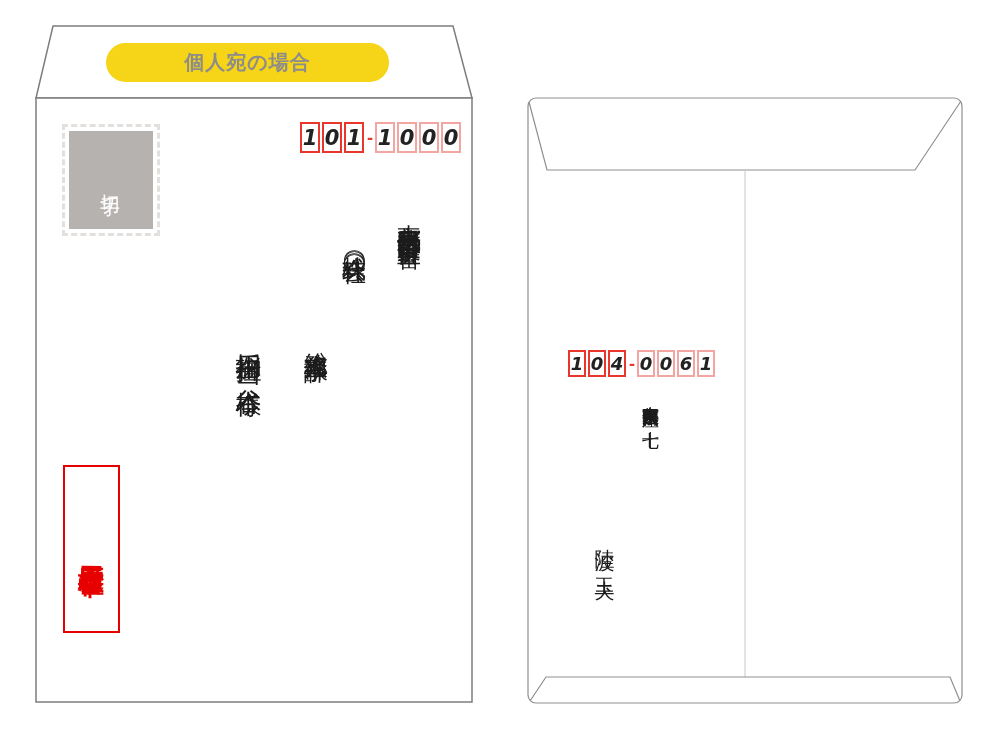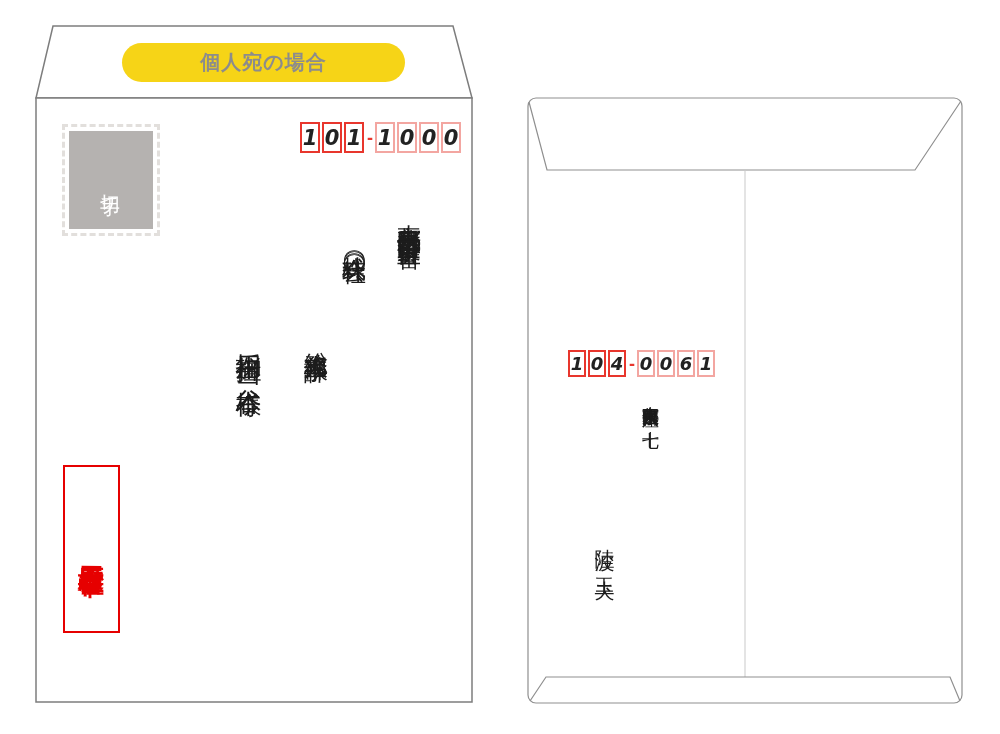--- a/index.html
+++ b/index.html
@@ -3,21 +3,21 @@
 <meta charset="utf-8">
 <style>
   html,body{margin:0;padding:0;background:#ffffff;}
   .canvas{position:relative;width:1000px;height:734px;background:#ffffff;overflow:hidden;
           font-family:"Liberation Sans",sans-serif;}
   .envelope{position:absolute;}
   .envelope svg{position:absolute;left:0;top:0;}
   .abs{position:absolute;}
 
   
-  .badge{left:92px;top:23px;width:283px;height:39px;background:#F6D417;border-radius:20px;
+  .badge{left:76px;top:23px;width:283px;height:39px;background:#F6D417;border-radius:20px;
          display:flex;align-items:center;justify-content:center;}
   .badge span{color:#8C8C8C;font-weight:bold;font-size:20px;letter-spacing:1px;}
 
   
   .stamp{left:32px;top:104px;width:98px;height:112px;background:#ffffff;
          border:3px dashed #e2dfdc;box-sizing:border-box;padding:4px;}
   .stamp-inner{width:100%;height:100%;background:#B5B2B0;display:flex;align-items:center;justify-content:center;}
   .stamp-inner span{writing-mode:vertical-rl;text-orientation:upright;color:#ffffff;font-size:20px;
                     font-family:"Liberation Serif",serif;letter-spacing:2px;}
 

